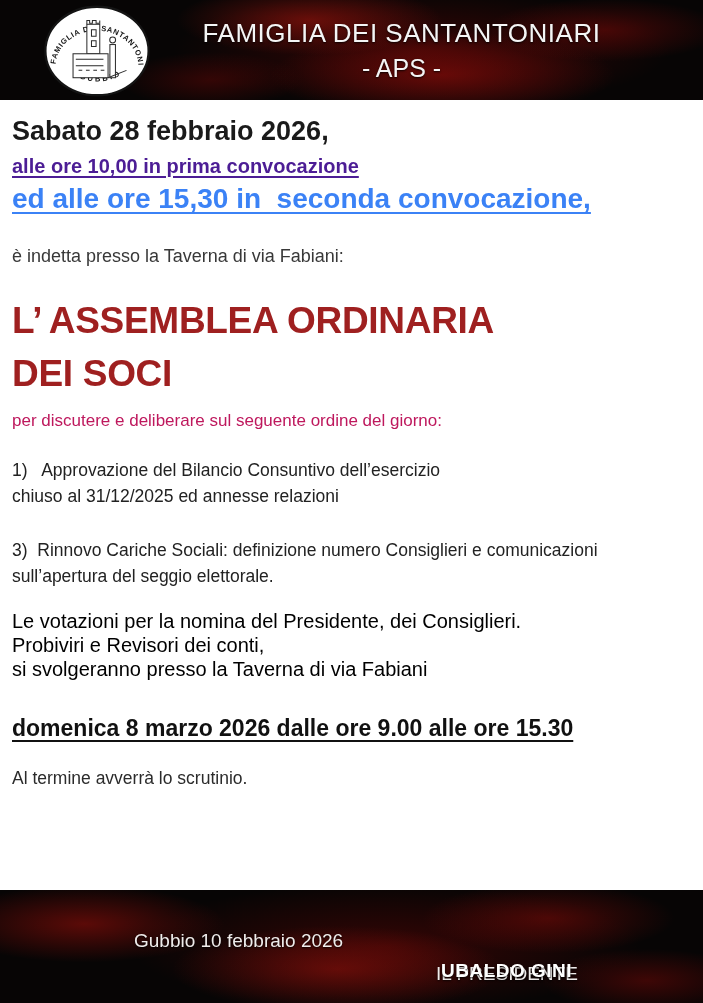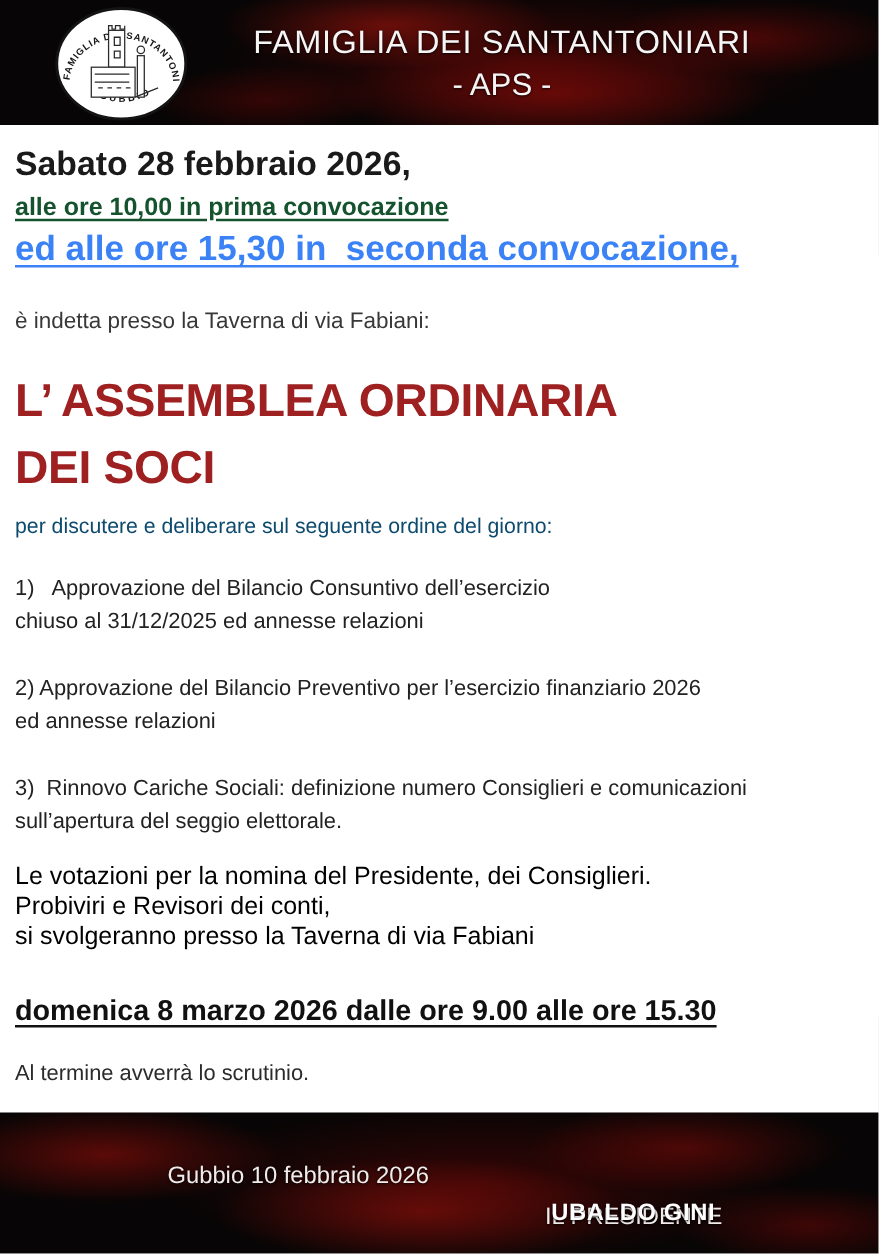--- a/index.html
+++ b/index.html
@@ -39,33 +39,33 @@
     display:flex;flex-direction:column;justify-content:center;align-items:center;
     color:#f5f5f5;text-shadow:0 1px 2px rgba(0,0,0,.8);
   }
   .header-title{font-size:26px;font-weight:400;letter-spacing:.5px;}
   .header-subtitle{font-size:25px;font-weight:400;margin-top:5px;}
   
   .content{position:absolute;top:100px;left:0;right:0;text-align:left;color:#222;}
   .content p{margin:0;padding:0 12px;}
   .date-line{margin-top:16px !important;font-size:27px;font-weight:700;color:#1a1a1a;}
   .first-call{
-    margin-top:8px !important;font-size:20px;font-weight:700;color:#14532d;
+    margin-top:8px !important;font-size:20px;font-weight:700;color:#4c1d95;
     text-decoration:underline;text-underline-offset:3px;text-decoration-thickness:1.5px;
   }
   .second-call{
     margin-top:5px !important;font-size:28px;font-weight:700;color:#3b82f6;
     text-decoration:underline;text-underline-offset:4px;text-decoration-thickness:2px;
     white-space:pre-wrap;
   }
   .venue-line{margin-top:31px !important;font-size:18px;color:#383838;}
   .main-title{font-size:37px;font-weight:700;color:#9f2020;letter-spacing:-.3px;line-height:42px;}
   .main-title.l1{margin-top:33px !important;}
   .main-title.l2{margin-top:11px !important;}
-  .agenda-intro{margin-top:16px !important;font-size:17px;color:#0c4a6e;}
+  .agenda-intro{margin-top:16px !important;font-size:17px;color:#be185d;}
   .agenda-item{
     margin-top:26px !important;font-size:17.5px;color:#222;line-height:26px;
     white-space:pre-wrap;
   }
   .agenda-item + .agenda-item{margin-top:28px !important;}
   .voting-note{margin-top:20px !important;font-size:20px;color:#000000;line-height:24px;}
   .election-date{
     margin-top:34px !important;font-size:23px;font-weight:700;color:#111;
     text-decoration:underline;text-underline-offset:4px;text-decoration-thickness:2px;
   }
@@ -118,21 +118,20 @@
     <p class="date-line">Sabato 28 febbraio 2026,</p>
     <p class="first-call">alle ore 10,00 in prima convocazione</p>
     <p class="second-call">ed alle ore 15,30 in  seconda convocazione,</p>
     <p class="venue-line">è indetta presso la Taverna di via Fabiani:</p>
     <p class="main-title l1">L’ ASSEMBLEA ORDINARIA</p>
     <p class="main-title l2">DEI SOCI</p>
     <p class="agenda-intro">per discutere e deliberare sul seguente ordine del giorno:</p>
 
     <p class="agenda-item"><span>1)   Approvazione del Bilancio Consuntivo dell’esercizio</span><br><span>chiuso al 31/12/2025 ed annesse relazioni</span></p>
 
-    <p class="agenda-item"><span>2) Approvazione del Bilancio Preventivo per l’esercizio finanziario 2026</span><br><span>ed annesse relazioni</span></p>
 
     <p class="agenda-item"><span>3)  Rinnovo Cariche Sociali: definizione numero Consiglieri e comunicazioni</span><br><span>sull’apertura del seggio elettorale.</span></p>
 
     <p class="voting-note"><span>Le votazioni per la nomina del Presidente, dei Consiglieri.</span><br><span>Probiviri e Revisori dei conti,</span><br><span>si svolgeranno presso la Taverna di via Fabiani</span></p>
 
     <p class="election-date">domenica 8 marzo 2026 dalle ore 9.00 alle ore 15.30</p>
     <p class="closing-line">Al termine avverrà lo scrutinio.</p>
   </main>
 
   <footer class="band footer">

